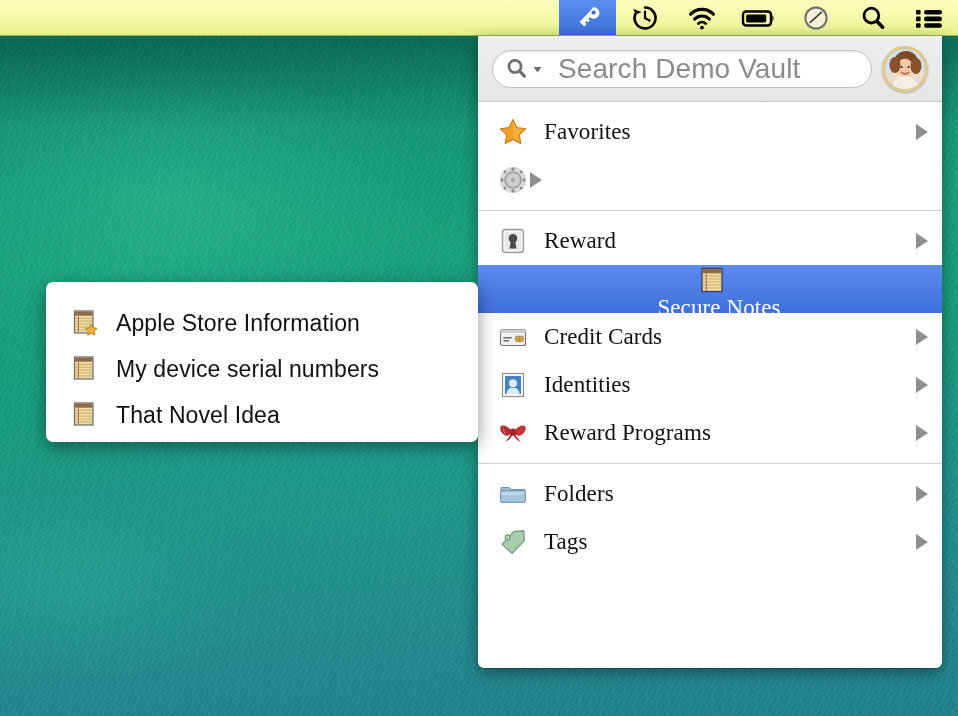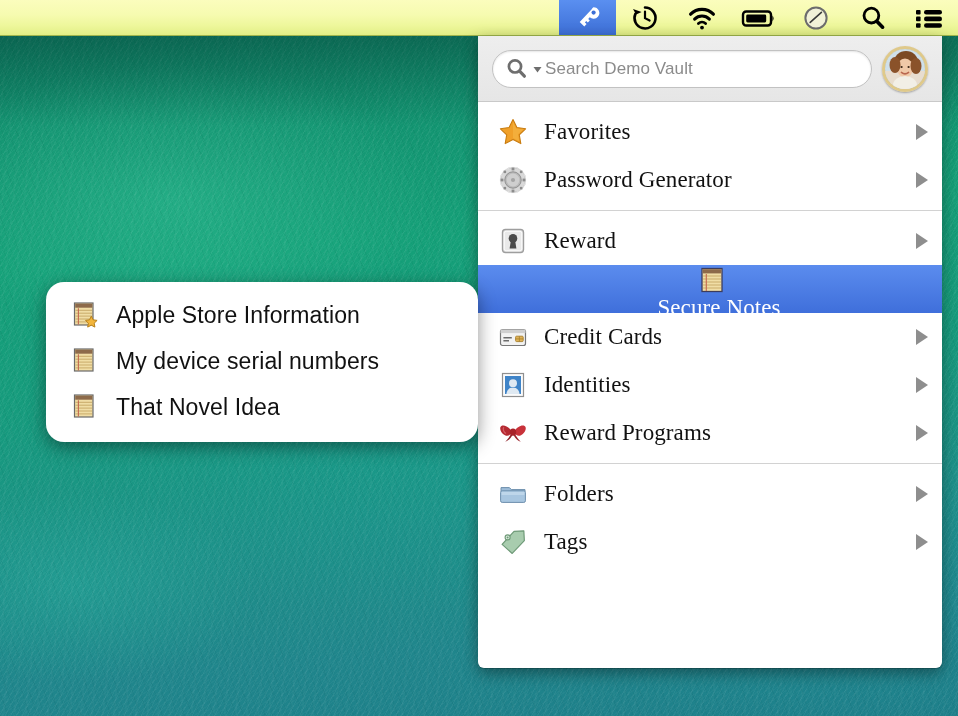--- a/index.html
+++ b/index.html
@@ -44,42 +44,42 @@
   
   #menu-panel{position:absolute;left:478px;top:36px;width:464px;height:632px;
     background:#ffffff;border-radius:0 0 6px 6px;
     box-shadow:0 5px 16px rgba(0,0,0,.40), 0 1px 0 rgba(0,0,0,.18);
     overflow:hidden;}
   #search-bar{height:66px;background:linear-gradient(180deg,#eeeeee 0%,#e6e6e6 100%);
     border-bottom:1px solid #c9c9c9;display:flex;align-items:center;padding:0 14px;box-sizing:border-box;}
   #search-field{flex:1;height:38px;background:#fff;border:1px solid #c2c2c2;
     border-radius:19px;display:flex;align-items:center;padding:0 10px 0 12px;box-sizing:border-box;
     box-shadow:inset 0 1px 2px rgba(0,0,0,.10);}
-  #search-field .ph{font-size:17px;color:#8b8b8b;margin-left:2px;letter-spacing:.1px;}
+  #search-field .ph{font-size:28px;color:#8b8b8b;margin-left:15px;letter-spacing:.1px;}
   .avatar{width:46px;height:46px;border-radius:50%;margin-left:10px;flex:0 0 auto;
     border:3px solid #dfc98a;box-sizing:border-box;overflow:hidden;
     box-shadow:0 1px 2px rgba(0,0,0,.30), inset 0 0 0 1px #b99f5c;position:relative;
     background:linear-gradient(170deg,#cfe2ef 0%,#b9d4e6 40%,#8fb4cc 100%);}
 
   .menu-group{padding:6px 0;}
   .sep{height:1px;background:#d2d2d2;margin:0;}
   .mrow{height:48px;display:flex;align-items:center;padding:0 14px 0 18px;box-sizing:border-box;font-family:Liberation Serif, serif;}
   .mrow .icon{width:34px;flex:0 0 auto;display:flex;align-items:center;justify-content:center;}
   .mrow .label{flex:1;font-size:23px;color:#111;margin-left:14px;letter-spacing:.1px;}
   .mrow.selected{background:linear-gradient(180deg,#5b8cee 0%,#3f6fdb 100%);flex-direction:column;}
   .mrow.selected .label{color:#fff;}
   .mrow.plain .label{color:#595959;margin-left:14px;}
   .arrow{width:0;height:0;border-left:12px solid #8e8e8e;
     border-top:8px solid transparent;border-bottom:8px solid transparent;flex:0 0 auto;}
   .mrow.selected .arrow{border-left-color:#ffffff;}
 
   
   #submenu{position:absolute;left:46px;top:282px;width:432px;height:160px;
-    background:#ffffff;border-radius:18px;
-    box-shadow:0 5px 18px rgba(0,0,0,.42);overflow:hidden;padding:10px 0;box-sizing:border-box;}
+    background:#ffffff;border-radius:7px;
+    box-shadow:0 5px 18px rgba(0,0,0,.42);overflow:hidden;padding:18px 0;box-sizing:border-box;}
   .srow{height:46px;display:flex;align-items:center;padding:0 16px 0 22px;box-sizing:border-box;}
   .srow .sicon{width:34px;flex:0 0 auto;display:flex;align-items:center;justify-content:center;position:relative;}
   .srow .slabel{font-size:23px;color:#111;margin-left:14px;letter-spacing:.1px;}
 
   svg{display:block;}
 </style>
 </head>
 <body>
 
 <div id="desktop">
@@ -208,21 +208,20 @@
             <rect x="5.6" y="5.6" width="2.5" height="2.5"></rect>
             <rect x="21.9" y="5.6" width="2.5" height="2.5"></rect>
             <rect x="5.6" y="21.9" width="2.5" height="2.5"></rect>
             <rect x="21.9" y="21.9" width="2.5" height="2.5"></rect>
           </g>
           <circle cx="15" cy="15" r="8.2" fill="#b9b9b9" stroke="#8f8f8f" stroke-width="1"></circle>
           <circle cx="15" cy="15" r="6.4" fill="#cfcfcf"></circle>
           <circle cx="15" cy="15" r="2.1" fill="#a5a5a5"></circle>
         </svg>
       </span>
-      <span class="label">Password Generator</span>
       <span class="arrow"></span>
     </div>
   </div>
 
   <div class="sep"></div>
 
   <div class="menu-group">
 
     <div class="mrow">
       <span class="icon">

